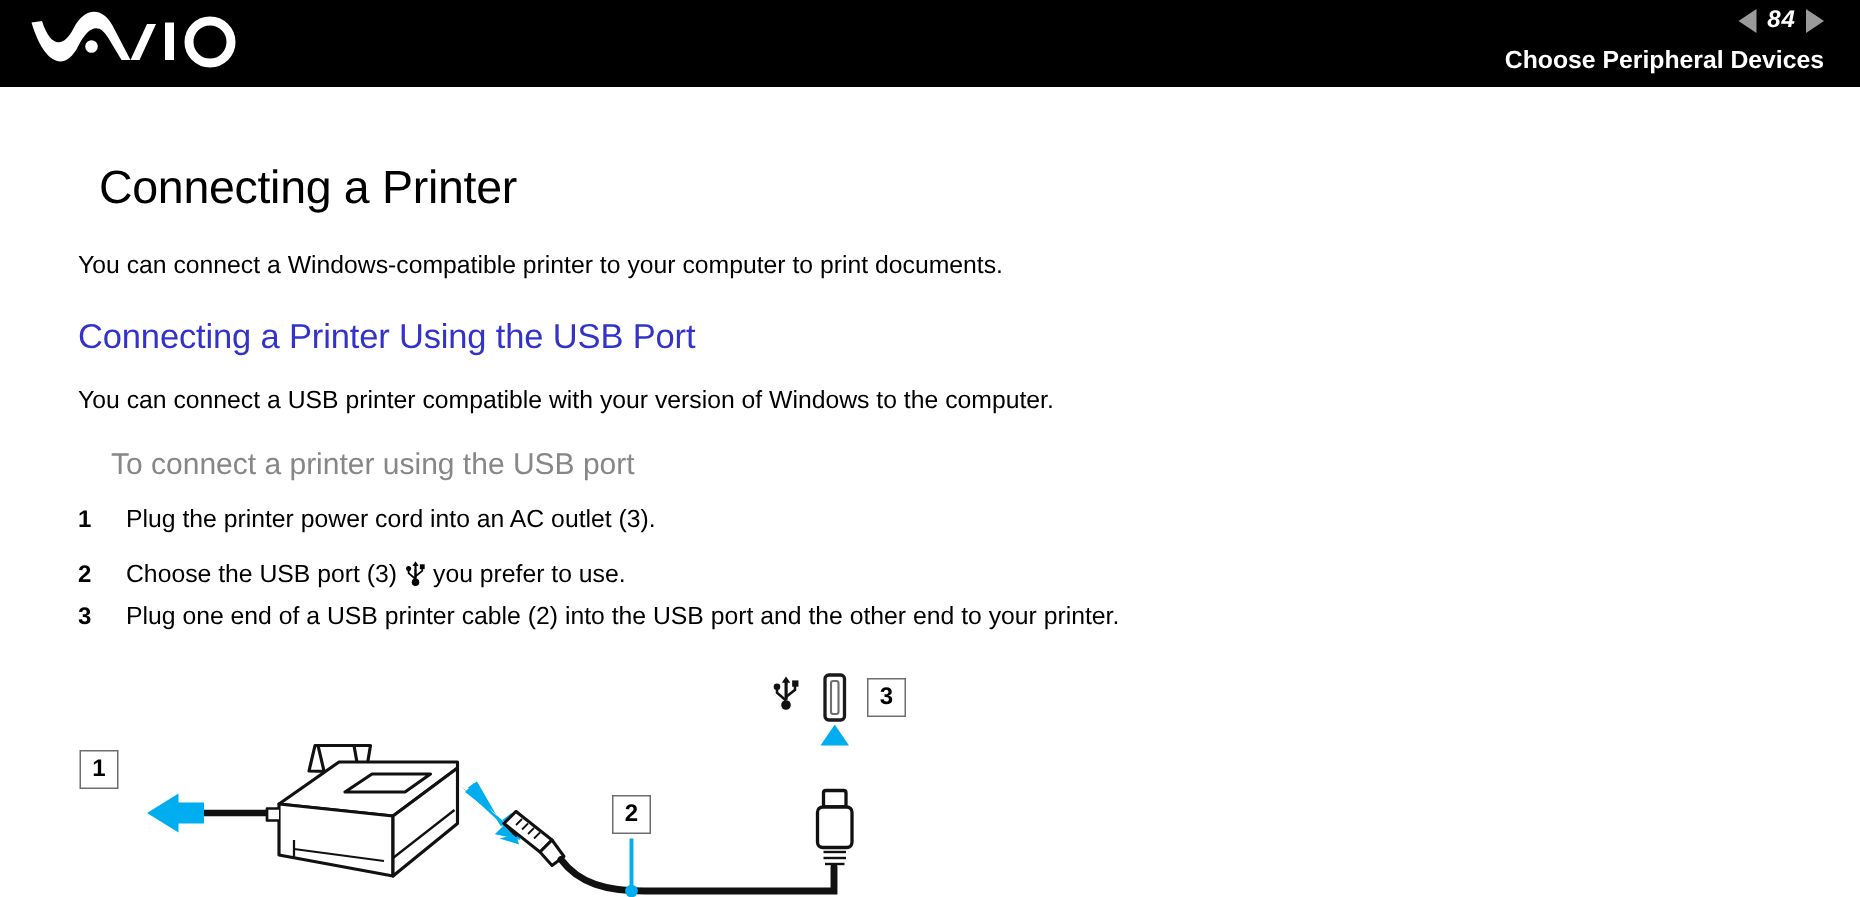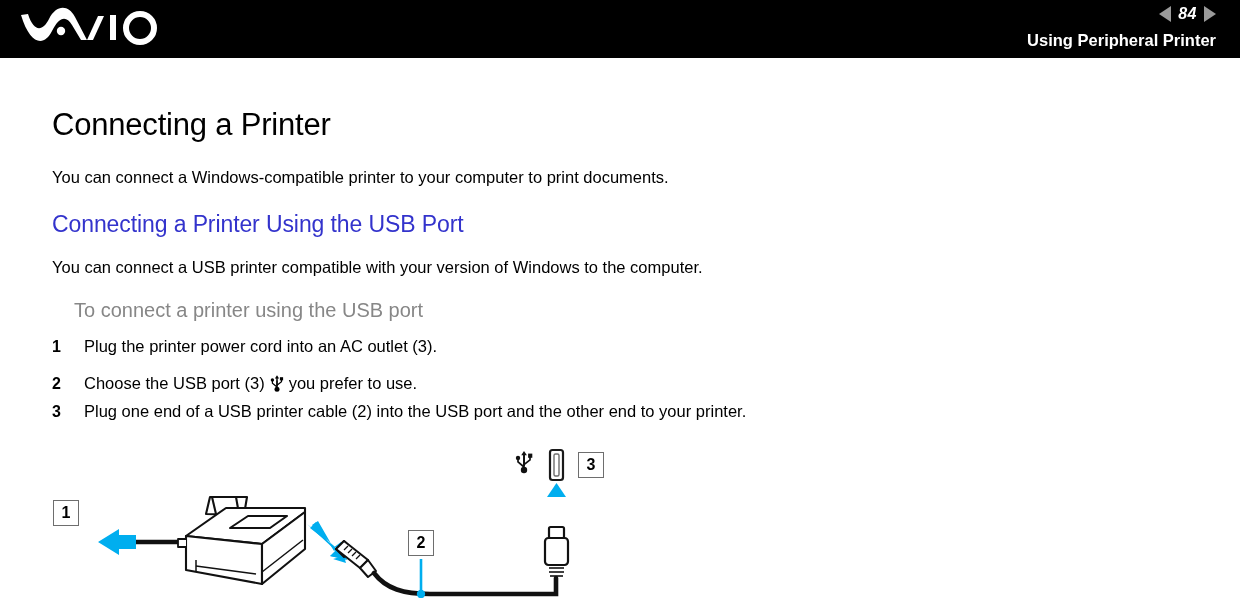--- a/index.html
+++ b/index.html
@@ -79,20 +79,21 @@
     top: 58px;
     width: 1160px;
   }
   #h1 {
     font-size: 31px;
     font-weight: normal;
     color: #000000;
     line-height: 36px;
     margin-top: 49px;
     letter-spacing: -0.2px;
+    margin-left: 14px;
   }
   .para {
     font-size: 16.5px;
     color: #000000;
     line-height: 22px;
   }
   #intro-para { margin-top: 23px; }
   #h2 {
     font-size: 23px;
     font-weight: normal;
@@ -177,21 +178,21 @@
         <circle cx="122" cy="21" r="14" fill="none" stroke="#ffffff" stroke-width="6"></circle>
       </svg>
     </div>
 
     <div id="header-right">
       <div id="pager">
         <div class="tri tri-left"></div>
         <div id="page-number">84</div>
         <div class="tri tri-right"></div>
       </div>
-      <div id="section-title">Using Peripheral Printer</div>
+      <div id="section-title">Choose Peripheral Devices</div>
     </div>
   </div>
 
   <div id="content">
 
     <h1 id="h1">Connecting a Printer</h1>
 
     <p id="intro-para" class="para">You can connect a Windows-compatible printer to your computer to print documents.</p>
 
     <h2 id="h2">Connecting a Printer Using the USB Port</h2>

